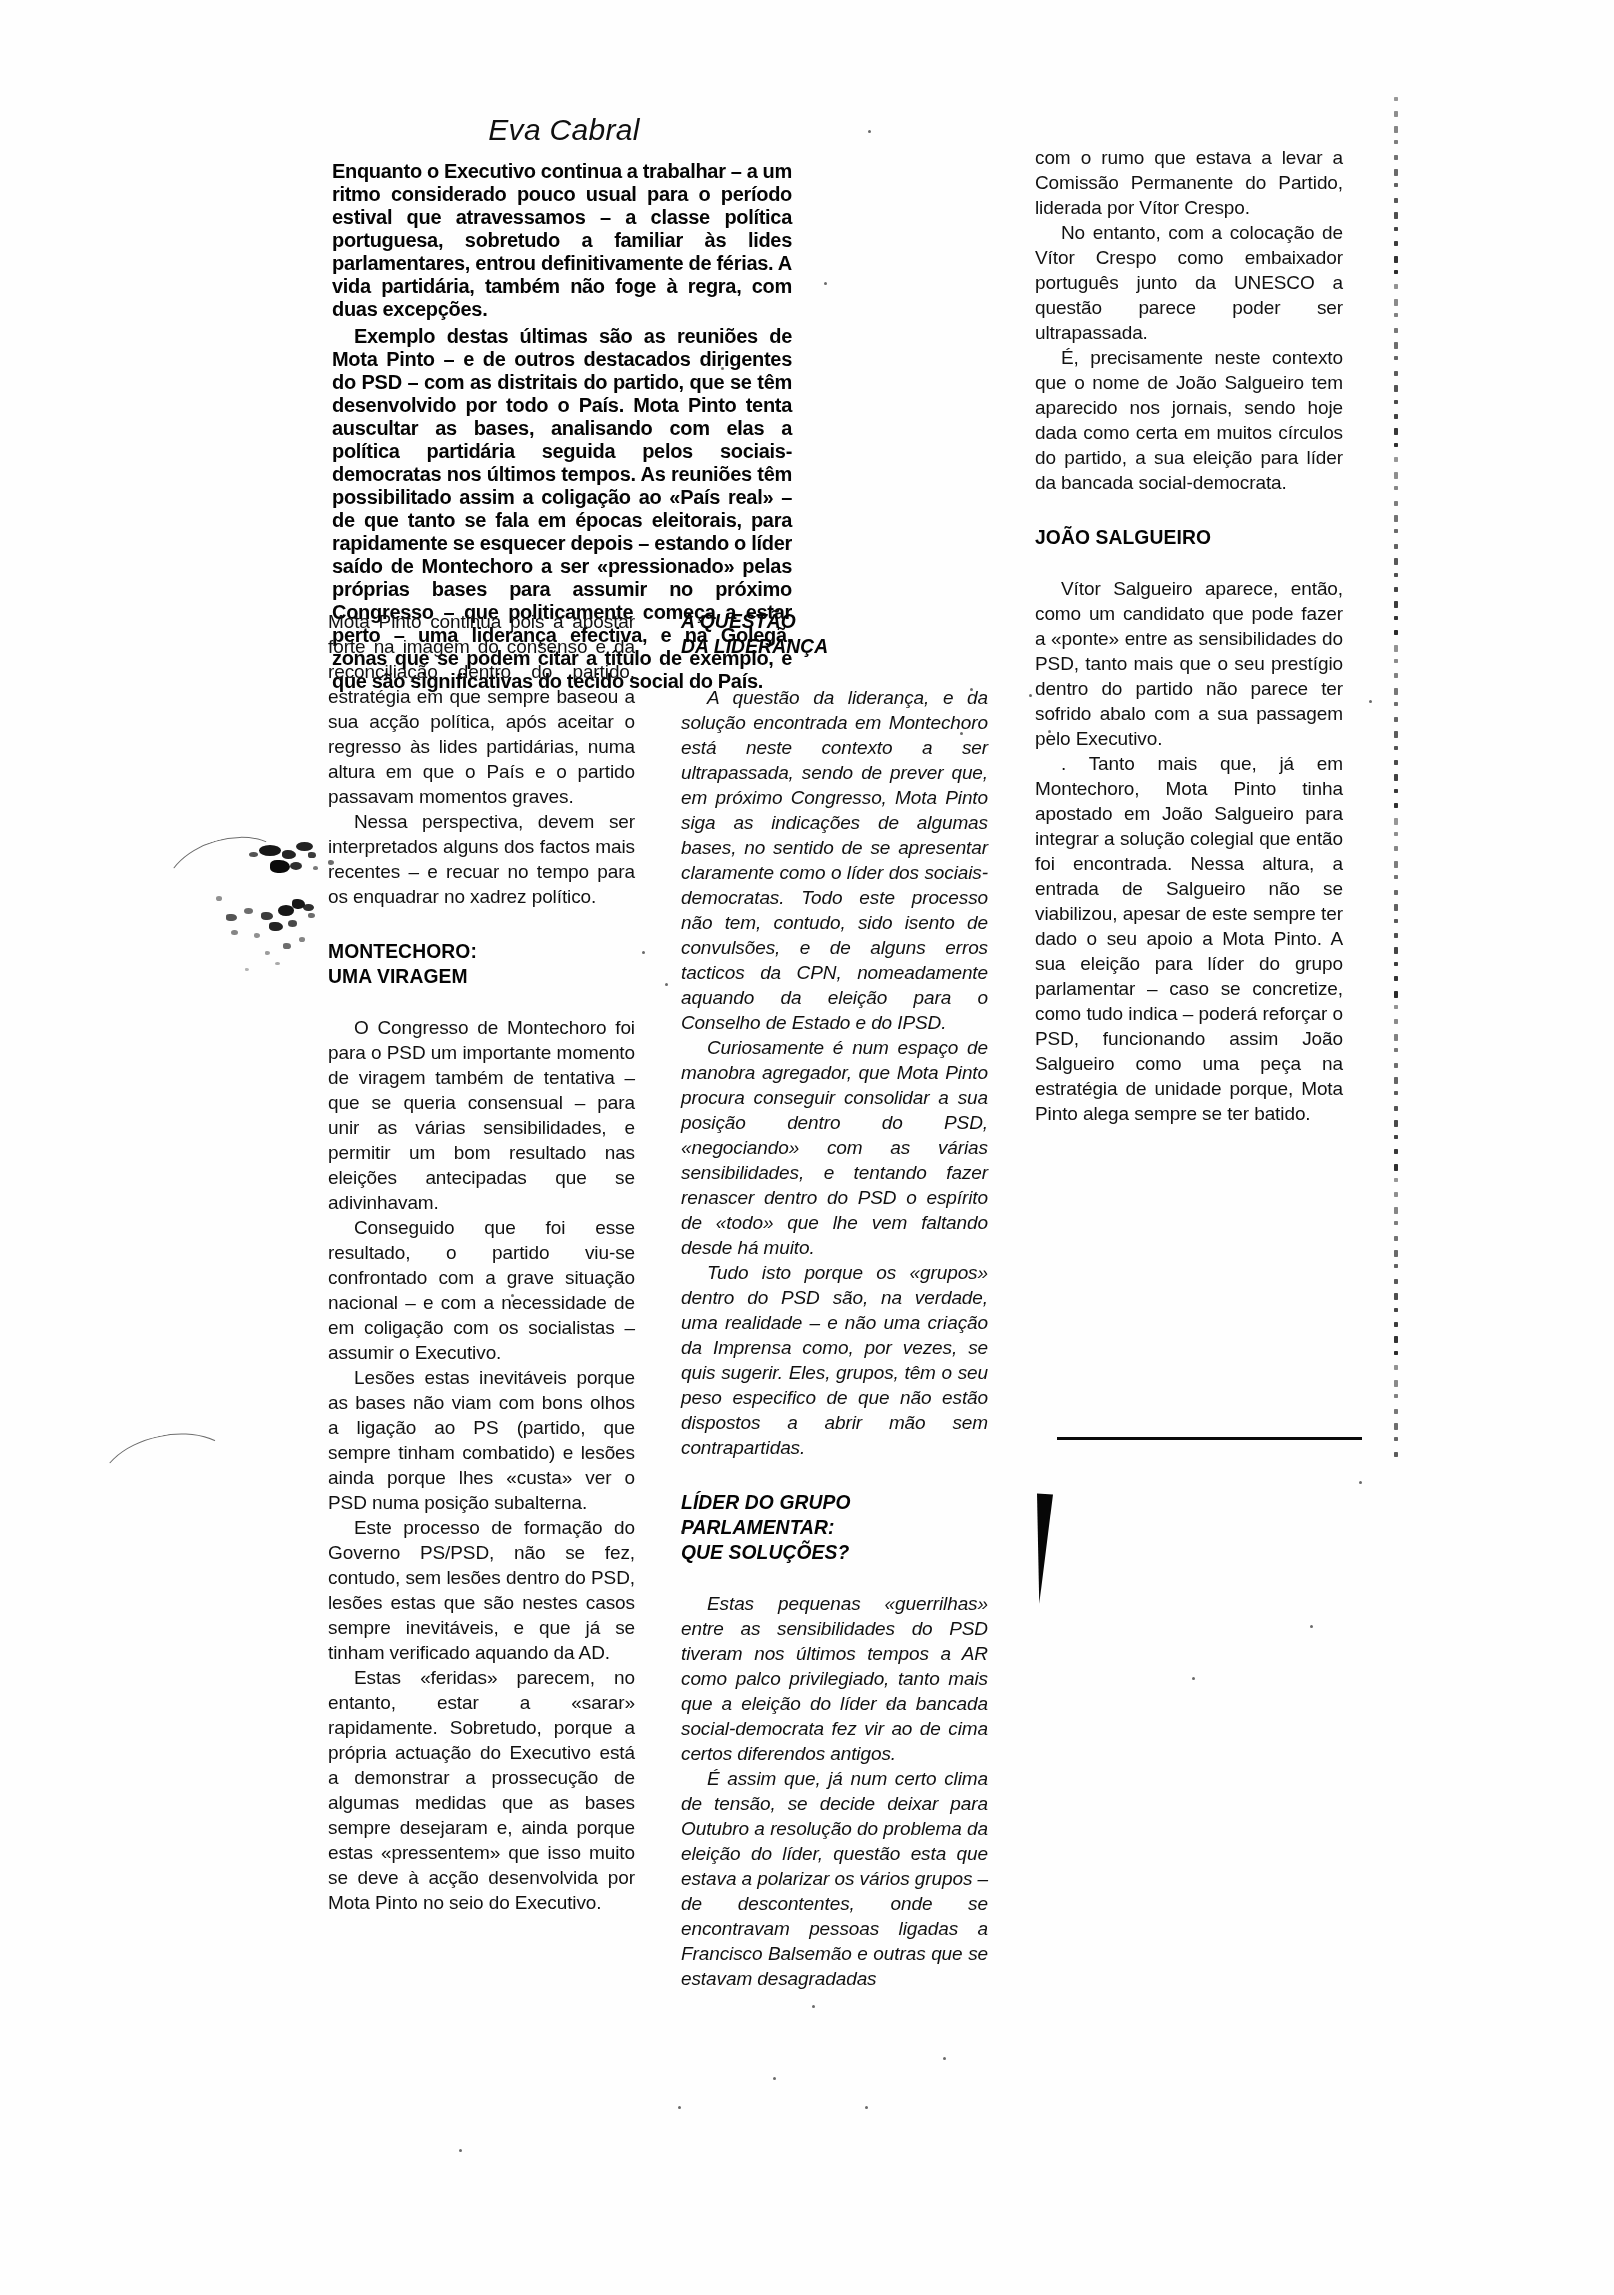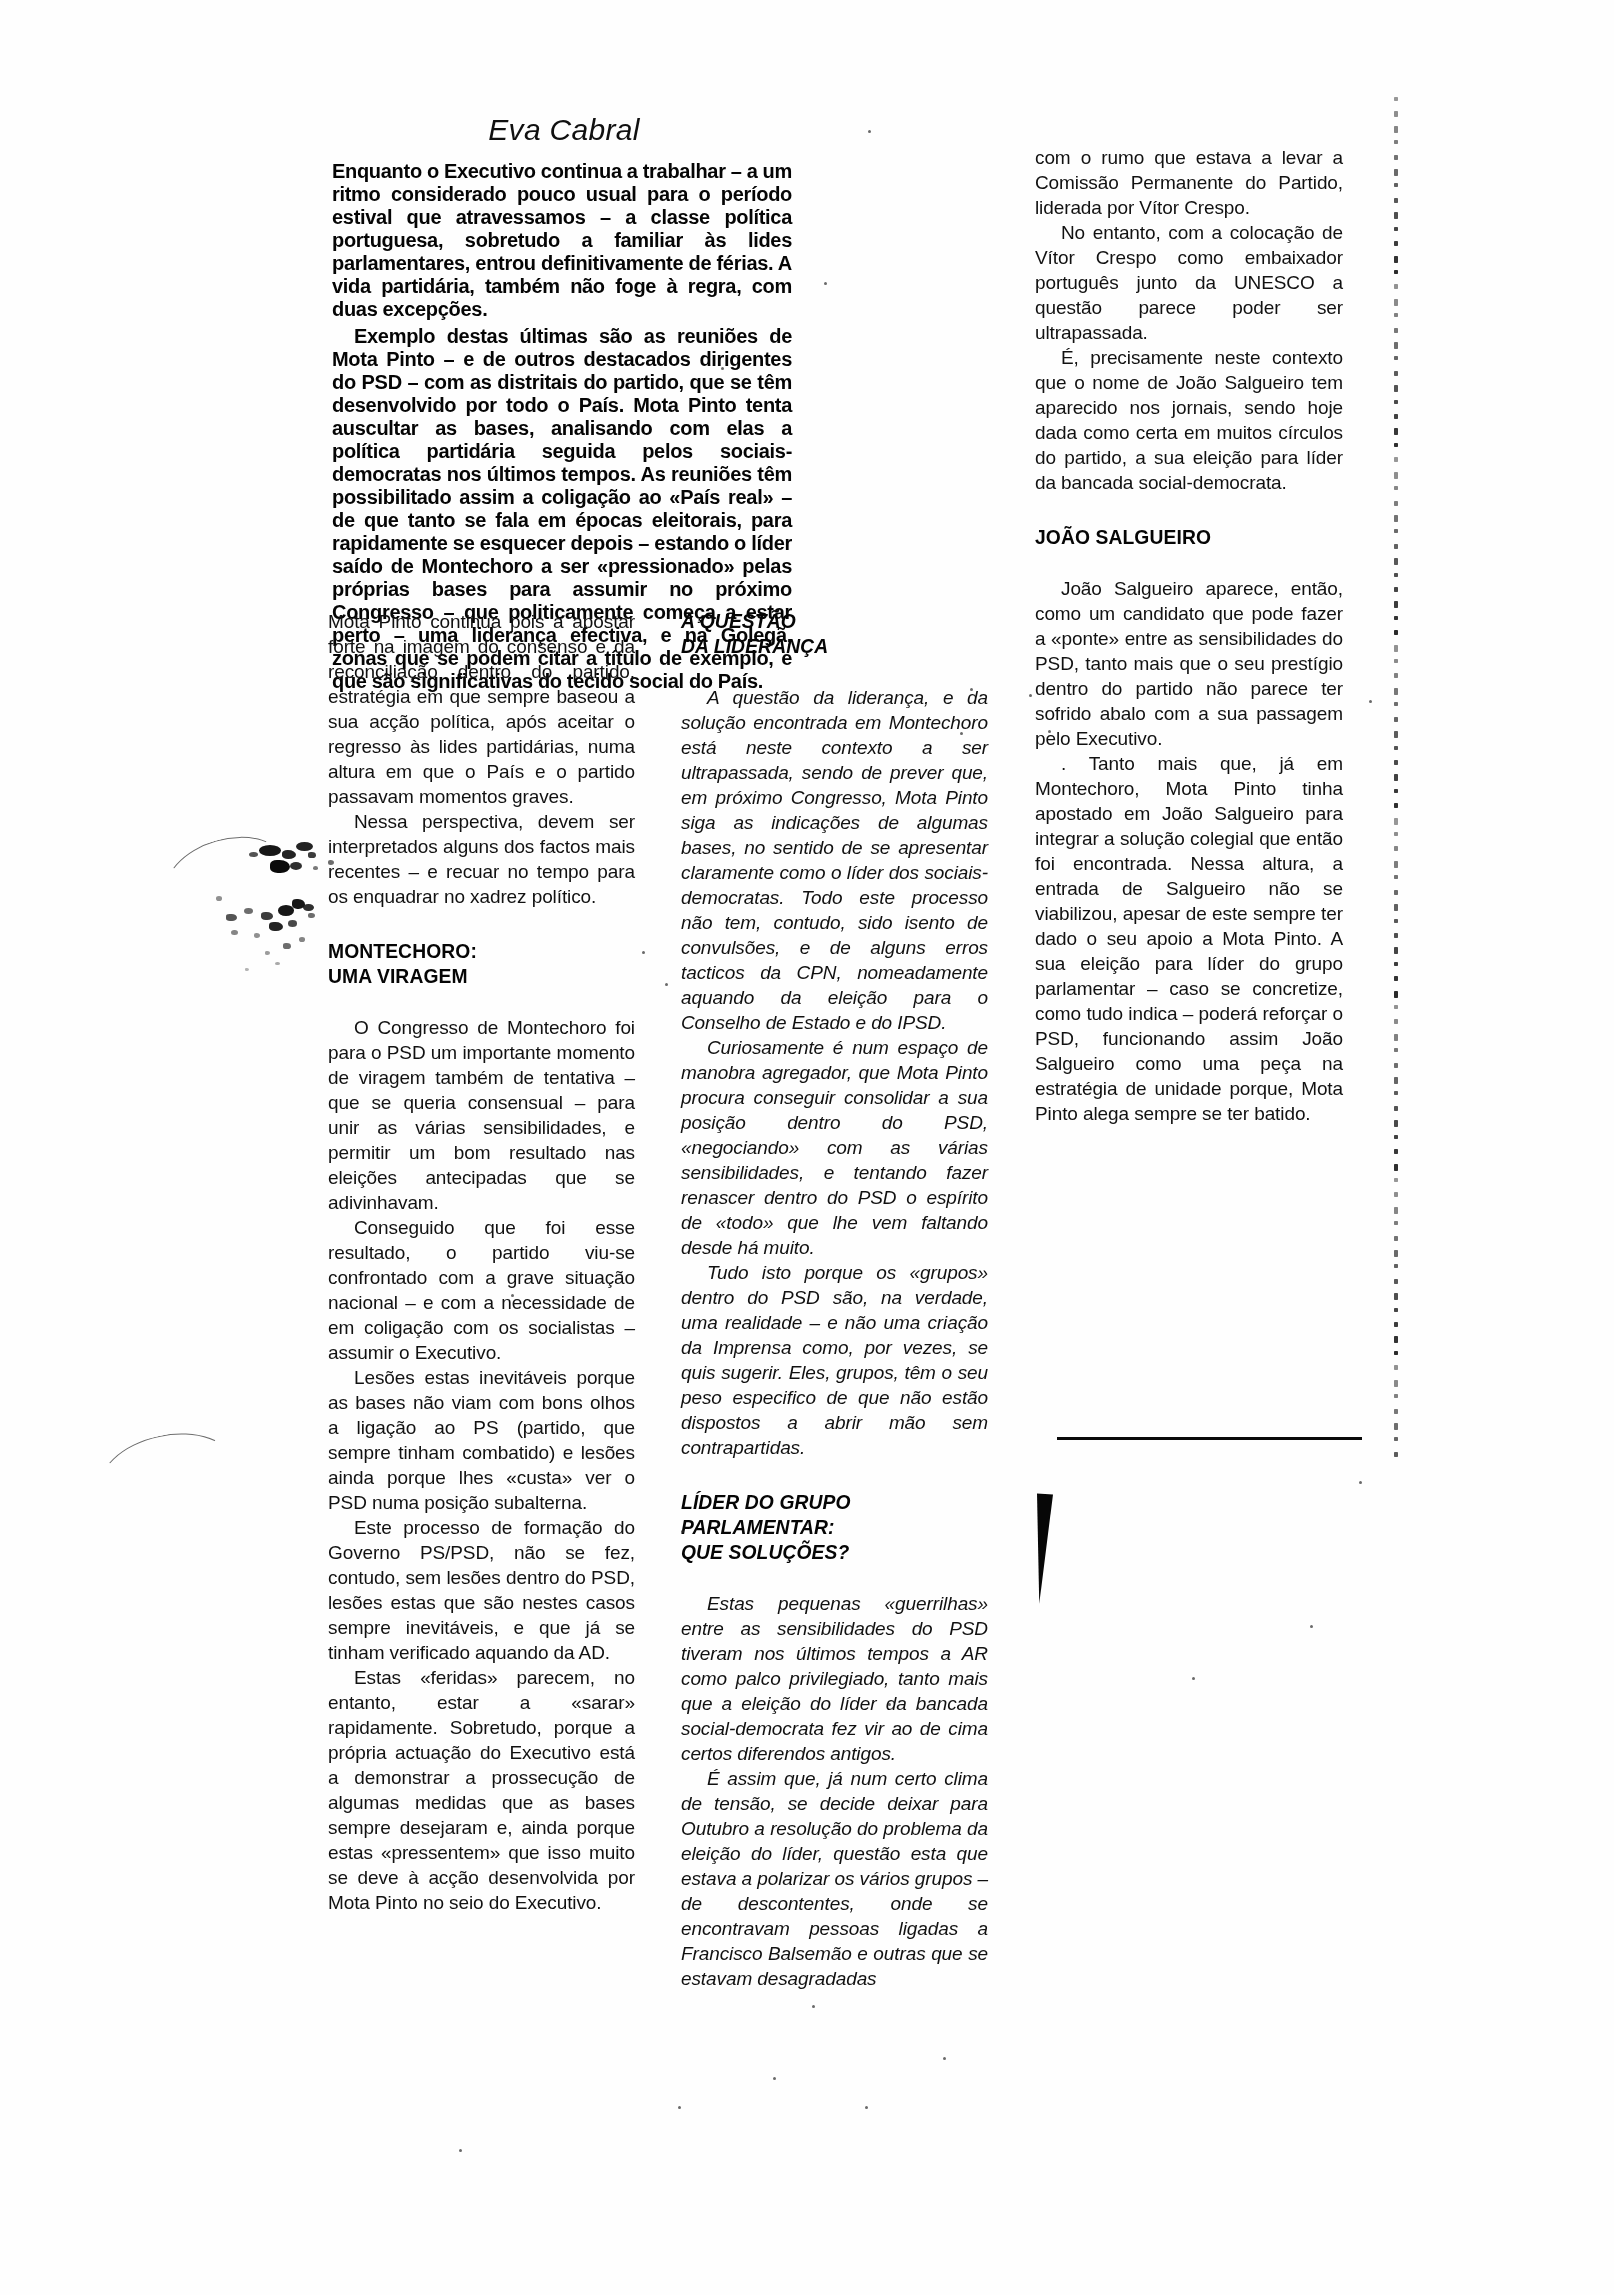--- a/index.html
+++ b/index.html
@@ -162,21 +162,21 @@
     <p>É assim que, já num certo clima de tensão, se decide deixar para Outubro a resolução do problema da eleição do líder, questão esta que estava a polarizar os vários grupos – de descontentes, onde se encontravam pessoas ligadas a Francisco Balsemão e outras que se estavam desagradadas</p>
   </div>
 
   <div class="col col-right">
     <p class="noind">com o rumo que estava a levar a Comissão Permanente do Partido, liderada por Vítor Crespo.</p>
     <p>No entanto, com a colocação de Vítor Crespo como embaixador português junto da UNESCO a questão parece poder ser ultrapassada.</p>
     <p>É, precisamente neste contexto que o nome de João Salgueiro tem aparecido nos jornais, sendo hoje dada como certa em muitos círculos do partido, a sua eleição para líder da bancada social-democrata.</p>
     <div class="sec-gap-before"></div>
     <h2 class="sec">JOÃO SALGUEIRO</h2>
     <div class="sec-gap-after"></div>
-    <p>João Salgueiro aparece, então, como um candidato que pode fazer a «ponte» entre as sensibilidades do PSD, tanto mais que o seu prestígio dentro do partido não parece ter sofrido abalo com a sua passagem pelo Executivo.</p>
+    <p>Vítor Salgueiro aparece, então, como um candidato que pode fazer a «ponte» entre as sensibilidades do PSD, tanto mais que o seu prestígio dentro do partido não parece ter sofrido abalo com a sua passagem pelo Executivo.</p>
     <p>. Tanto mais que, já em Montechoro, Mota Pinto tinha apostado em João Salgueiro para integrar a solução colegial que então foi encontrada. Nessa altura, a entrada de Salgueiro não se viabilizou, apesar de este sempre ter dado o seu apoio a Mota Pinto. A sua eleição para líder do grupo parlamentar – caso se concretize, como tudo indica – poderá reforçar o PSD, funcionando assim João Salgueiro como uma peça na estratégia de unidade porque, Mota Pinto alega sempre se ter batido.</p>
   </div>
 
   <div class="rule"></div>
 
   <div class="wedge"></div>
 
   <div class="edge-dots" id="edgedots">
       <i style="top: 0px; height: 3.9px; opacity: 0.45;"></i>
       <i style="top: 14.4px; height: 5.2px; opacity: 0.49;"></i>

